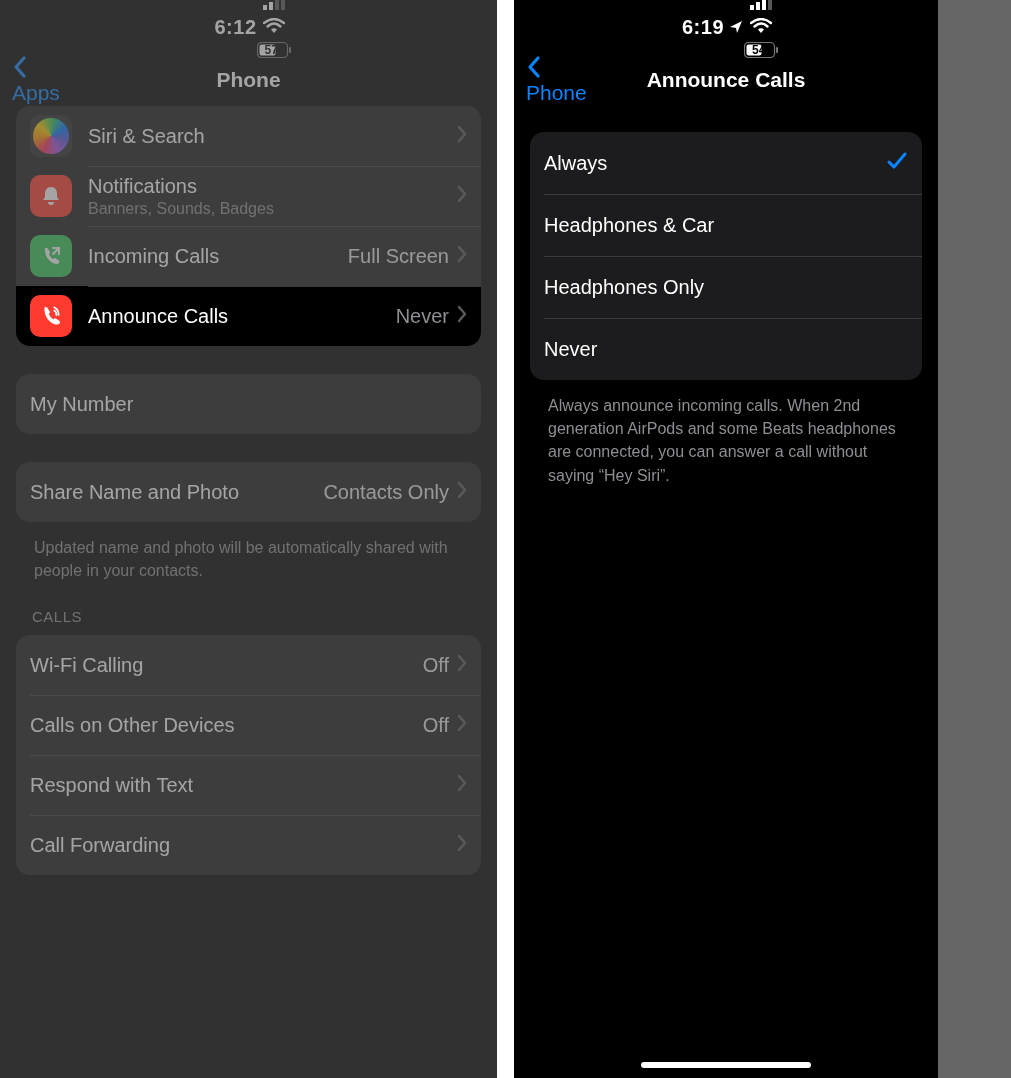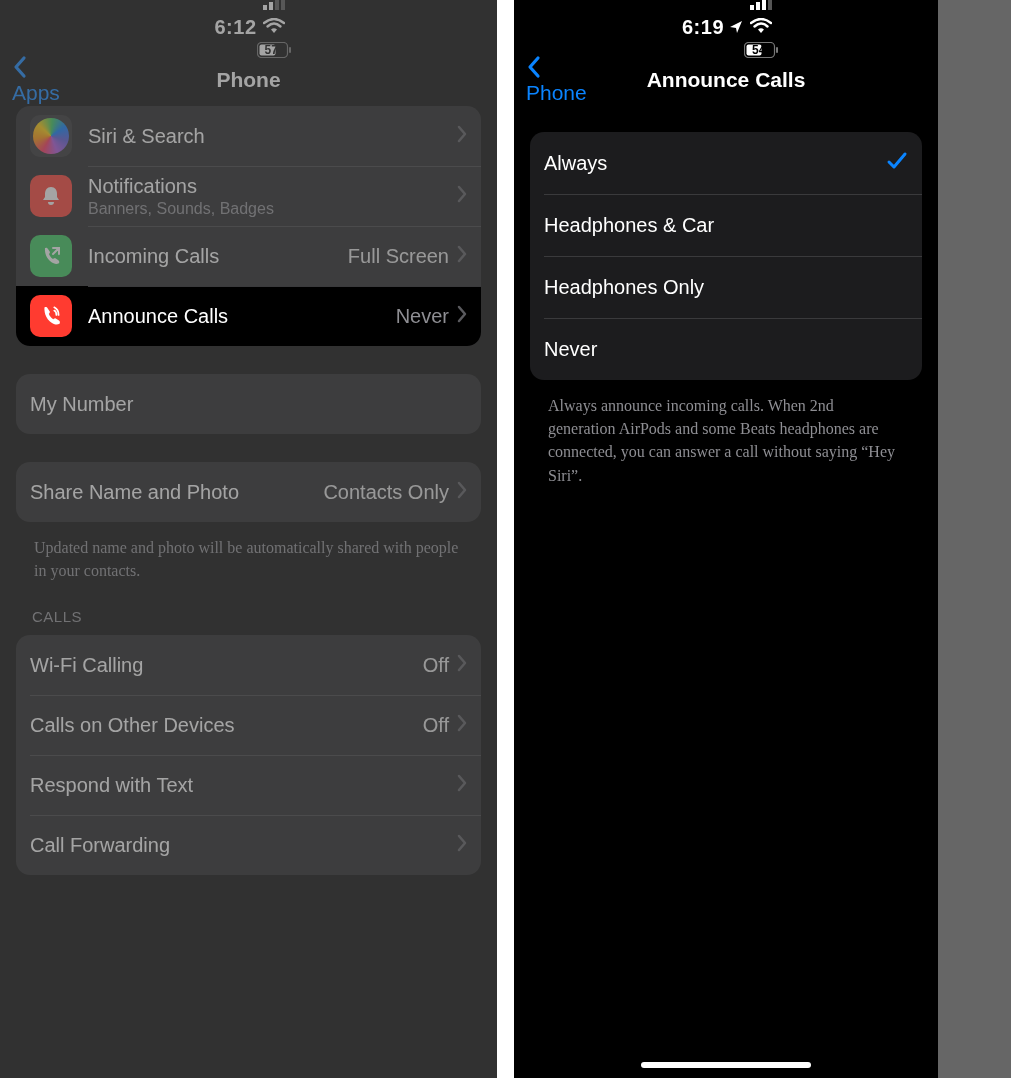--- a/index.html
+++ b/index.html
@@ -34,21 +34,21 @@
   .row + .row::before { content:""; position:absolute; top:0; left:72px; right:0; height:1px; background:#3a3a3c; }
   .row.noicon + .row.noicon::before,
   .group.noicon .row + .row::before { left:14px; }
   .row .icon-wrap { width:42px; height:42px; border-radius:10px; display:flex; align-items:center; justify-content:center; margin-right:16px; flex:0 0 42px;}
   .row .txt { flex:1 1 auto; color:#fff; font-size:20px; display:flex; flex-direction:column; justify-content:center;}
   .row .txt .sub { color:#8e8e93; font-size:16px; margin-top:2px;}
   .row .value { color:#e5e5e5; font-size:20px; margin-right:8px;}
   .row .chev { color:#5a5a5e; }
   .row.highlight { background:#000; }
 
-  .footer-text { color:#8e8e93; font-size:16px; line-height:1.45; padding:14px 18px 4px 18px;font-family:Liberation Serif, serif;}
+  .footer-text { color:#8e8e93; font-size:16px; line-height:1.45; padding:14px 18px 4px 18px;}
 
   
   .dim-overlay { position:absolute; inset:0; background:rgba(90,90,90,0.55); pointer-events:none; }
   
   .row.highlight { position:relative; z-index:5; }
   .phone.left .status,
   .phone.left .nav { position:relative; z-index:1;}
   .phone.left .dim-overlay { z-index:3; }
 
   .ic-siri { background: conic-gradient(from 210deg,#ff2d55,#ff9500,#ffcc00,#34c759,#007aff,#5856d6,#af52de,#ff2d55); border-radius:50%; width:36px; height:36px;}

